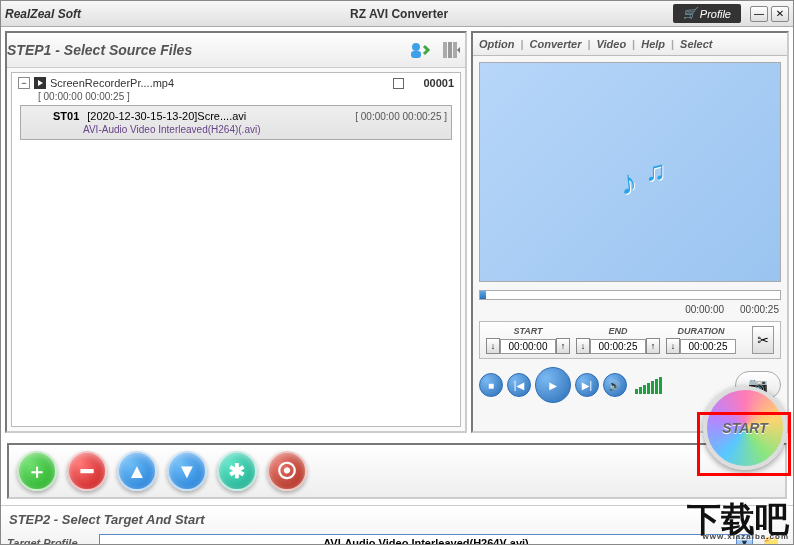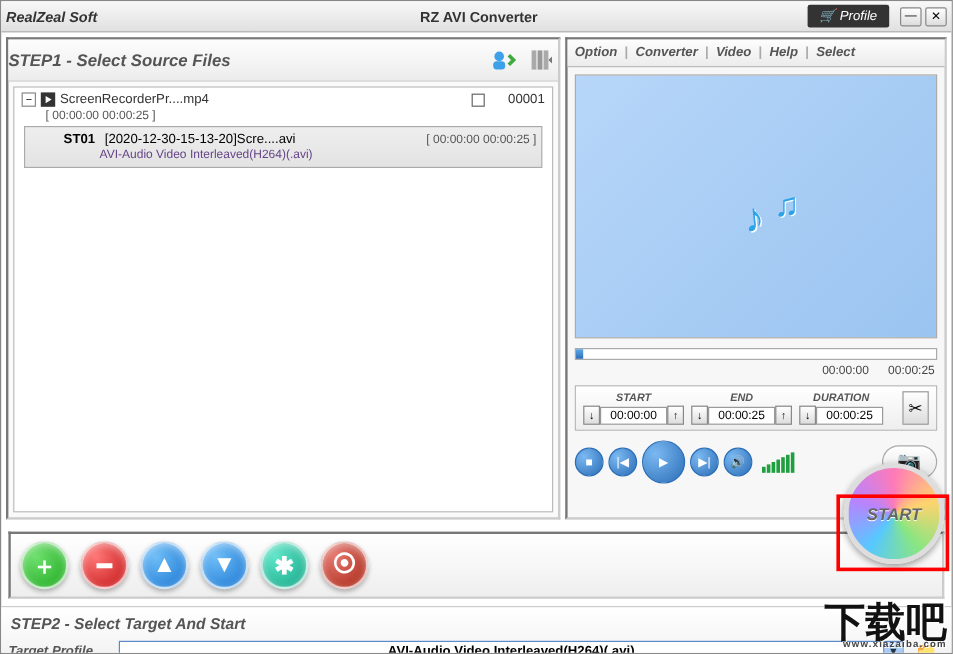--- a/index.html
+++ b/index.html
@@ -20,21 +20,21 @@
 .fileicon { width:26px; height:22px; display:flex; align-items:center; justify-content:center;}
 
 .filelist { flex:1; background:#fff; border:1px solid #bbb; margin:4px; padding:2px; font-size:11px; }
 .file-row { display:flex; align-items:center; padding:2px 4px; gap:4px;}
 .file-row .expand { width:12px; height:12px; border:1px solid #888; font-size:9px; text-align:center; line-height:10px;}
 .file-row .chk { width:11px; height:11px; border:1px solid #666; }
 .file-row .playicon { width:12px; height:12px; background:#333; display:flex; align-items:center; justify-content:center;}
 .file-row .playicon::after { content:""; border-left:5px solid #fff; border-top:3px solid transparent; border-bottom:3px solid transparent;}
 .file-name { flex:1; color:#333; }
 .file-dur { color:#555; font-size:10px; margin-left:24px;}
-.file-idx { color:#333; width:46px; text-align:right;}
+.file-idx { color:#333; width:46px; text-align:right;font-weight:bold;}
 .child-group { background:linear-gradient(#eee,#e3e3e3); border:1px solid #aaa; margin:3px 6px; padding:4px 4px 4px 28px;}
 .child-row { display:flex; align-items:center; gap:4px; font-size:11px;}
 .child-codec { color:#648; font-size:10px; margin-left:34px; margin-top:2px;}
 .child-time { color:#555; font-size:10px;}
 
 .right { width: 318px; border: 2px inset #ccc; margin: 4px 4px 4px 2px; background:#f7f7f7; display:flex; flex-direction:column;}
 .menubar { display:flex; gap:6px; padding:5px 6px; background:linear-gradient(#fdfdfd,#ececec); border-bottom:1px solid #bbb; font-size:11px; font-style:italic; font-weight:bold; color:#555; align-items:center; flex-wrap:wrap;}
 .menubar span.sep { color:#aaa; font-style:normal;}
 .menuitem { cursor:pointer;}
 

